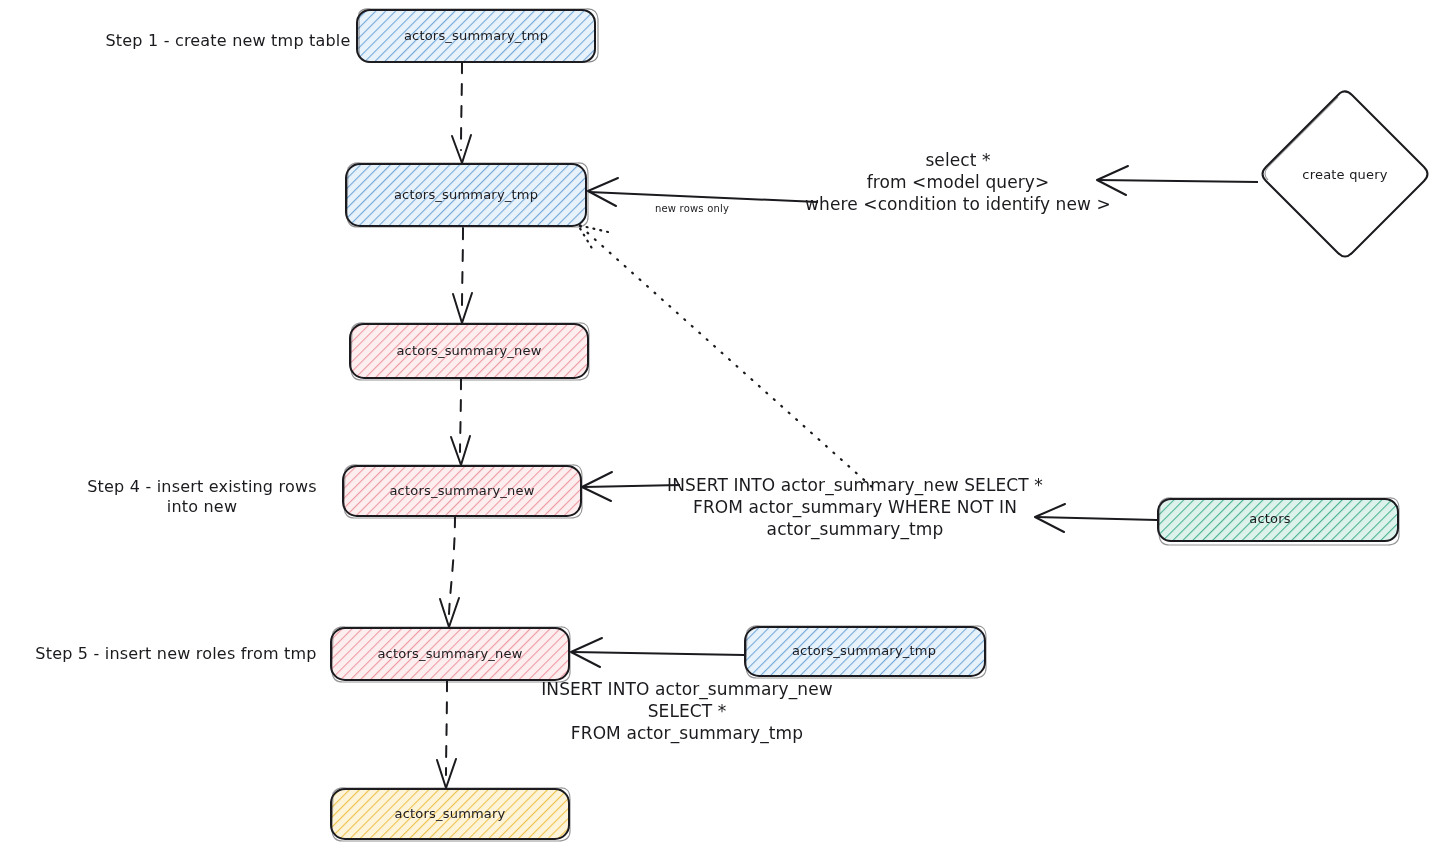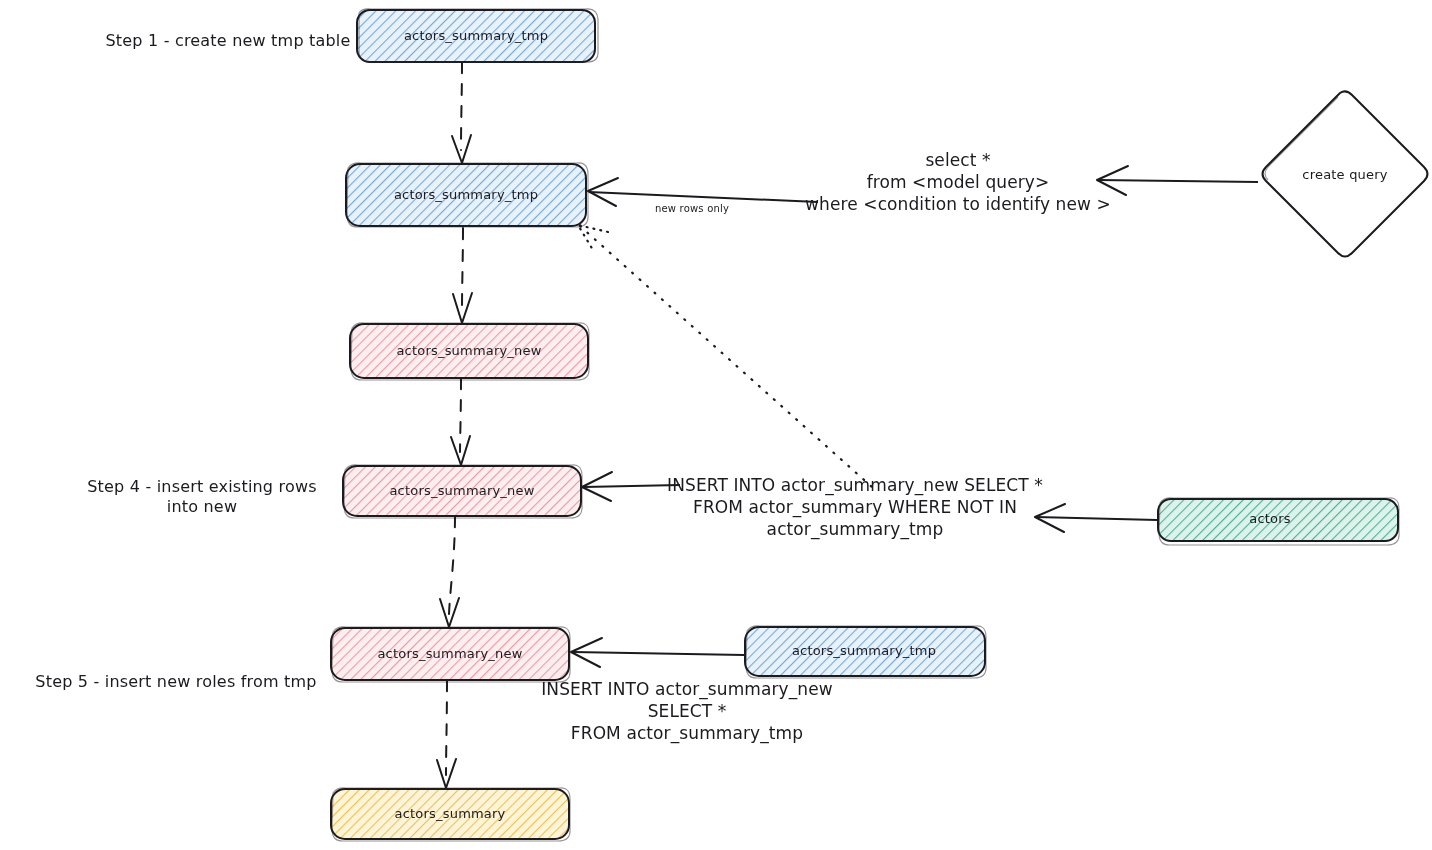--- a/index.html
+++ b/index.html
@@ -178,21 +178,21 @@
 
     <g>
       <path d="M744,655 L573,652" fill="none" stroke="#1b1b1f" stroke-width="2"></path>
       <path d="M602,638 L571,652 L600,667" fill="none" stroke="#1b1b1f" stroke-width="2" stroke-linecap="round" stroke-linejoin="round"></path>
     </g>
   </svg>
 
   <div class="side-label ctr" style="left:228px; top:41px;">Step 1 - create new tmp table</div>
   <div class="side-label ctr" style="left:202px; top:497px;">Step 4 - insert existing rows
 into new</div>
-  <div class="side-label ctr" style="left:176px; top:654px;margin-top:28px;">Step 5 - insert new roles from tmp</div>
+  <div class="side-label ctr" style="left:176px; top:654px;">Step 5 - insert new roles from tmp</div>
 
   <div class="node-label ctr" style="left:476px; top:36px;">actors_summary_tmp</div>
   <div class="node-label ctr" style="left:466px; top:195px;">actors_summary_tmp</div>
   <div class="node-label ctr" style="left:469px; top:351px;">actors_summary_new</div>
   <div class="node-label ctr" style="left:462px; top:491px;">actors_summary_new</div>
   <div class="node-label ctr" style="left:450px; top:654px;">actors_summary_new</div>
   <div class="node-label ctr" style="left:450px; top:814px;">actors_summary</div>
   <div class="node-label ctr" style="left:1345px; top:175px;">create query</div>
   <div class="node-label ctr" style="left:1242px; top:519px;margin-left:28px;">actors</div>
   <div class="node-label ctr" style="left:864px; top:651px;">actors_summary_tmp</div>

